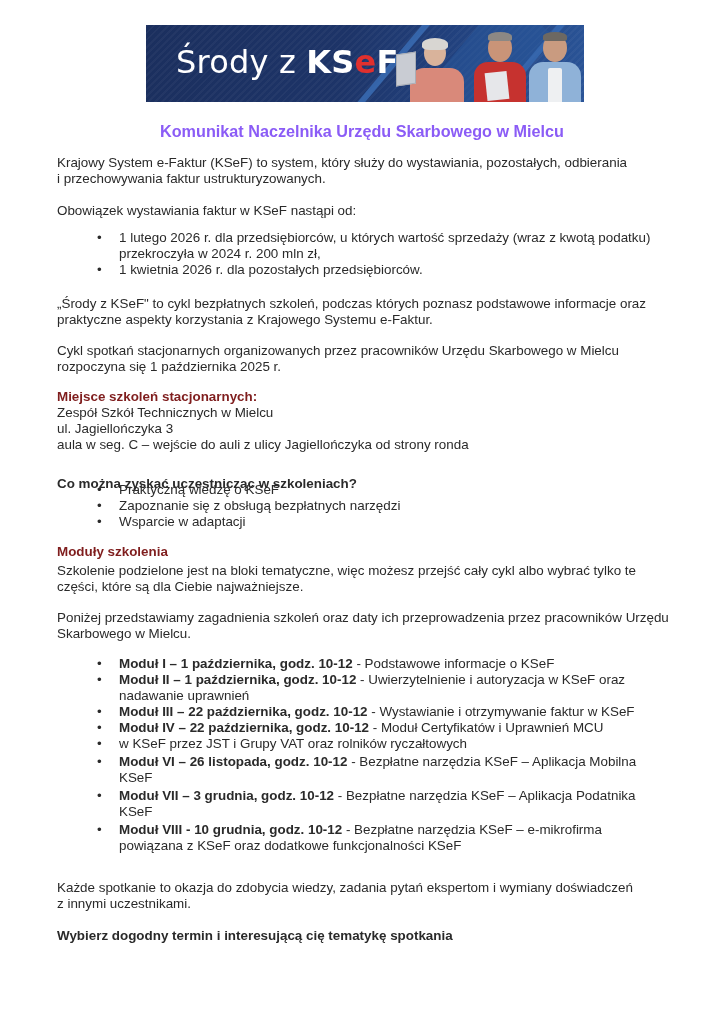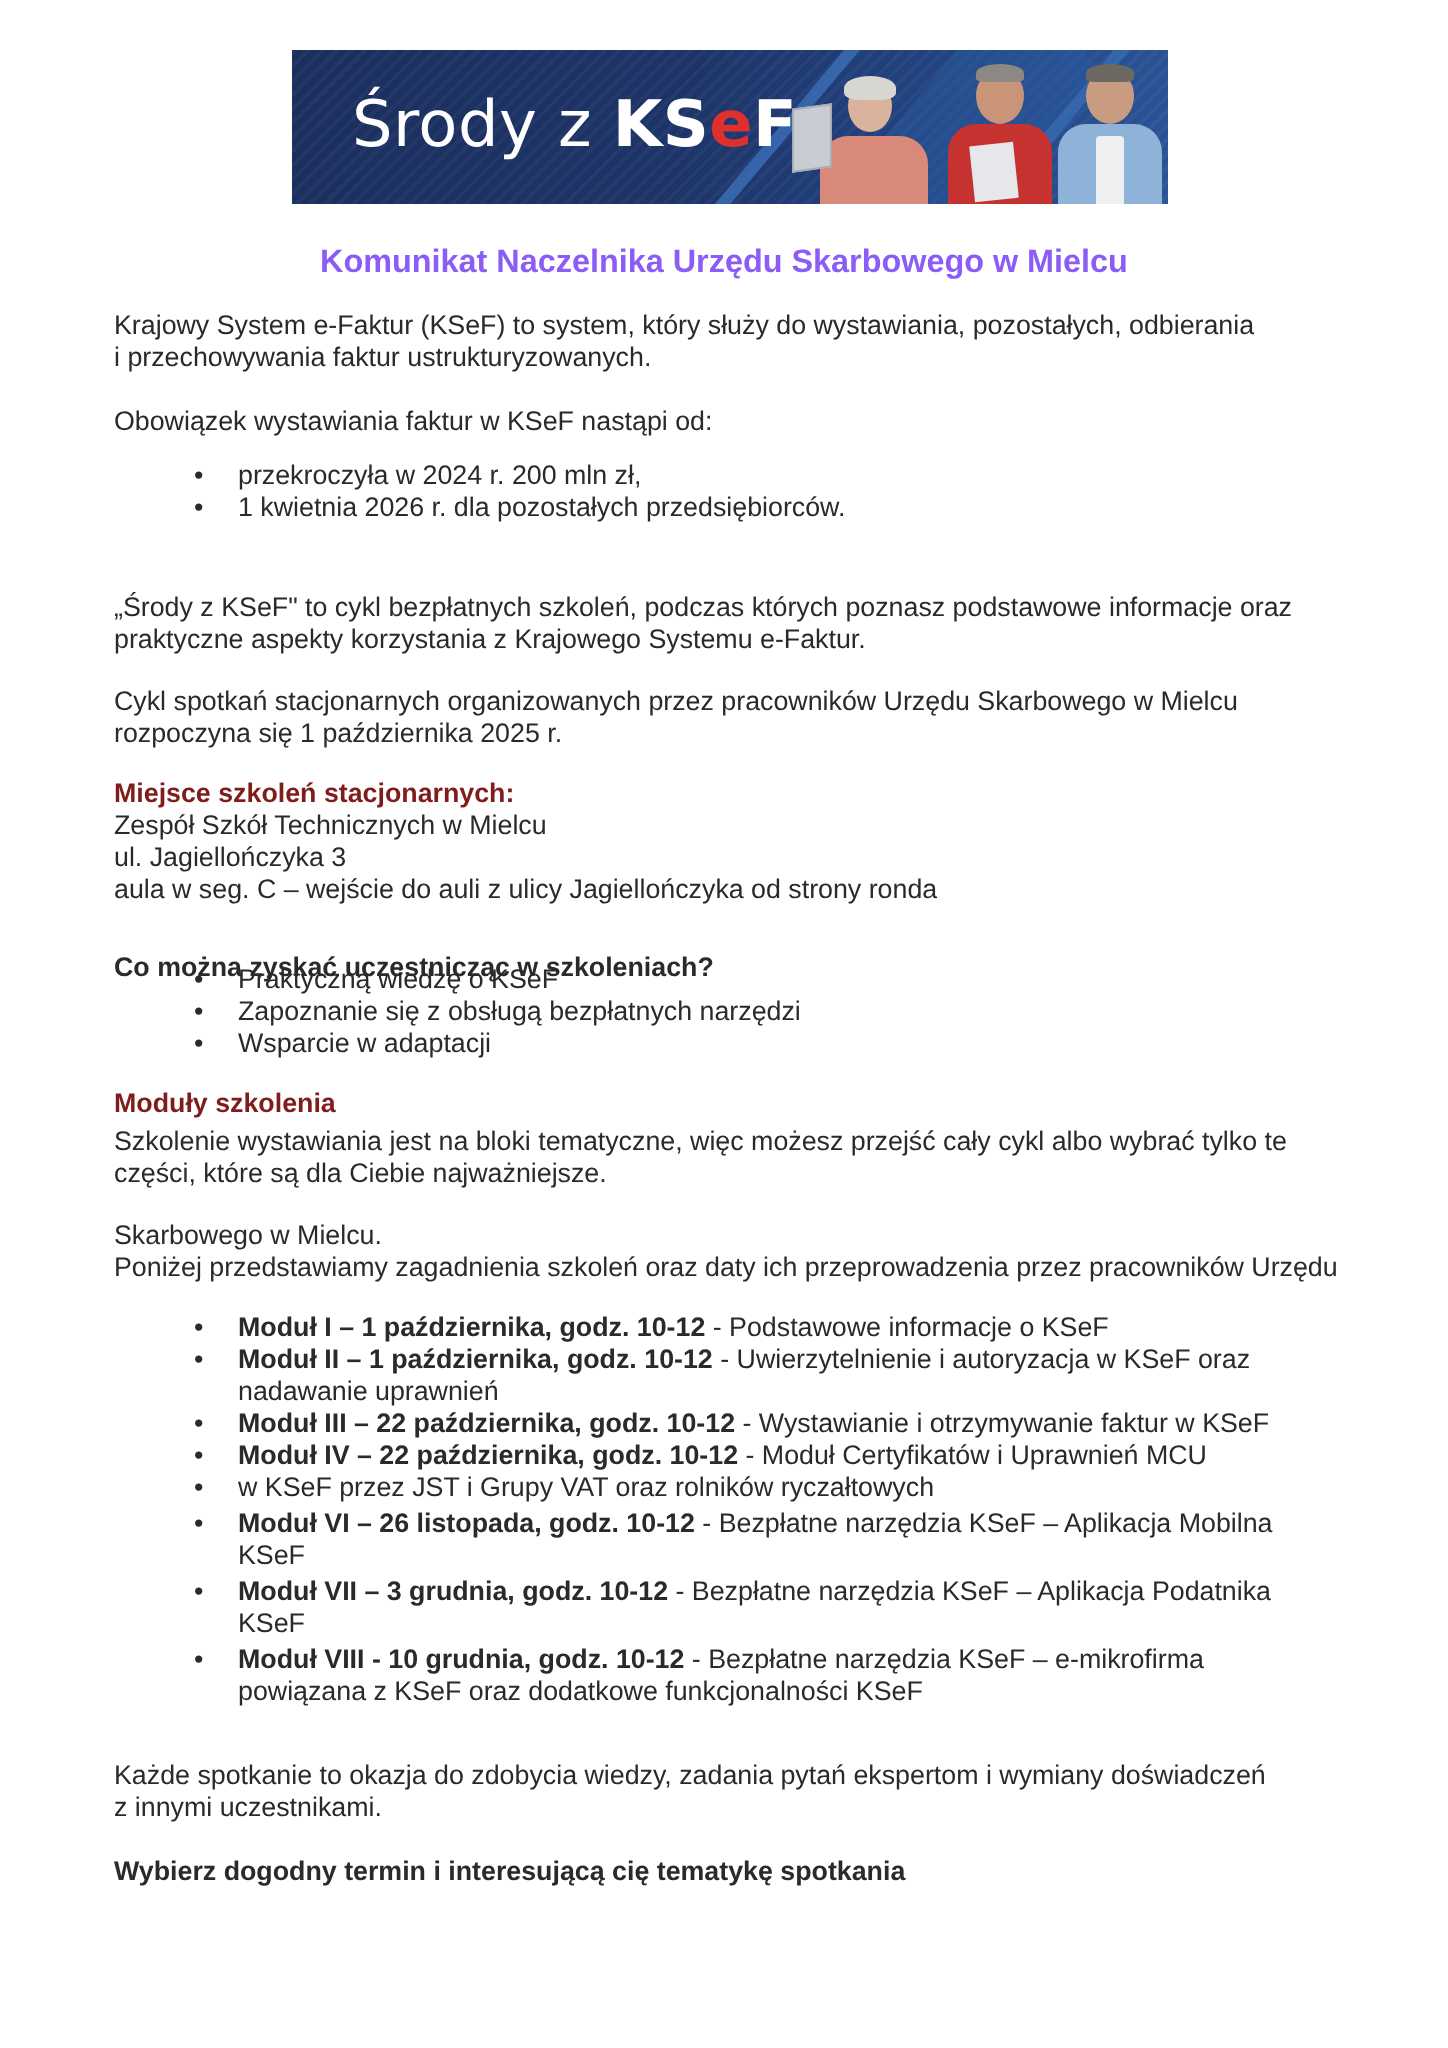--- a/index.html
+++ b/index.html
@@ -84,20 +84,21 @@
   <p>i przechowywania faktur ustrukturyzowanych.</p>
 </div>
 
 <div class="block" style="top:203px;">
   <p>Obowiązek wystawiania faktur w KSeF nastąpi od:</p>
 </div>
 
 <ul class="block" style="top:230px; left:119px; width:560px;">
   <li>
     <span class="bullet">•</span>
+    <p>1 lutego 2026 r. dla przedsiębiorców, u których wartość sprzedaży (wraz z kwotą podatku)</p>
     <p>przekroczyła w 2024 r. 200 mln zł,</p>
   </li>
   <li>
     <span class="bullet">•</span>
     <p>1 kwietnia 2026 r. dla pozostałych przedsiębiorców.</p>
   </li>
 </ul>
 
 <div class="block" style="top:296px;">
   <p>„Środy z KSeF" to cykl bezpłatnych szkoleń, podczas których poznasz podstawowe informacje oraz</p>
@@ -131,26 +132,26 @@
   <li>
       <span class="bullet">•</span>
       <p>Wsparcie w adaptacji</p>
     </li>
 </ul>
 
 <div class="block" style="top:544px;">
   <p class="red-head">Moduły szkolenia</p>
 </div>
 <div class="block" style="top:563px;">
-  <p>Szkolenie wystawiania jest na bloki tematyczne, więc możesz przejść cały cykl albo wybrać tylko te</p>
+  <p>Szkolenie podzielone jest na bloki tematyczne, więc możesz przejść cały cykl albo wybrać tylko te</p>
   <p>części, które są dla Ciebie najważniejsze.</p>
 </div>
 <div class="block" style="top:610px;">
+  <p>Poniżej przedstawiamy zagadnienia szkoleń oraz daty ich przeprowadzenia przez pracowników Urzędu</p>
   <p>Skarbowego w Mielcu.</p>
-  <p>Poniżej przedstawiamy zagadnienia szkoleń oraz daty ich przeprowadzenia przez pracowników Urzędu</p>
 </div>
 
 <ul class="block mods" style="top:656px; left:119px; width:560px;">
   <li>
       <span class="bullet">•</span>
       <p><b>Moduł I – 1 października, godz. 10-12</b><span> - Podstawowe informacje o KSeF</span></p>
     </li>
   <li>
       <span class="bullet">•</span>
       <p><b>Moduł II – 1 października, godz. 10-12</b><span> -  Uwierzytelnienie i autoryzacja w KSeF oraz</span></p>

